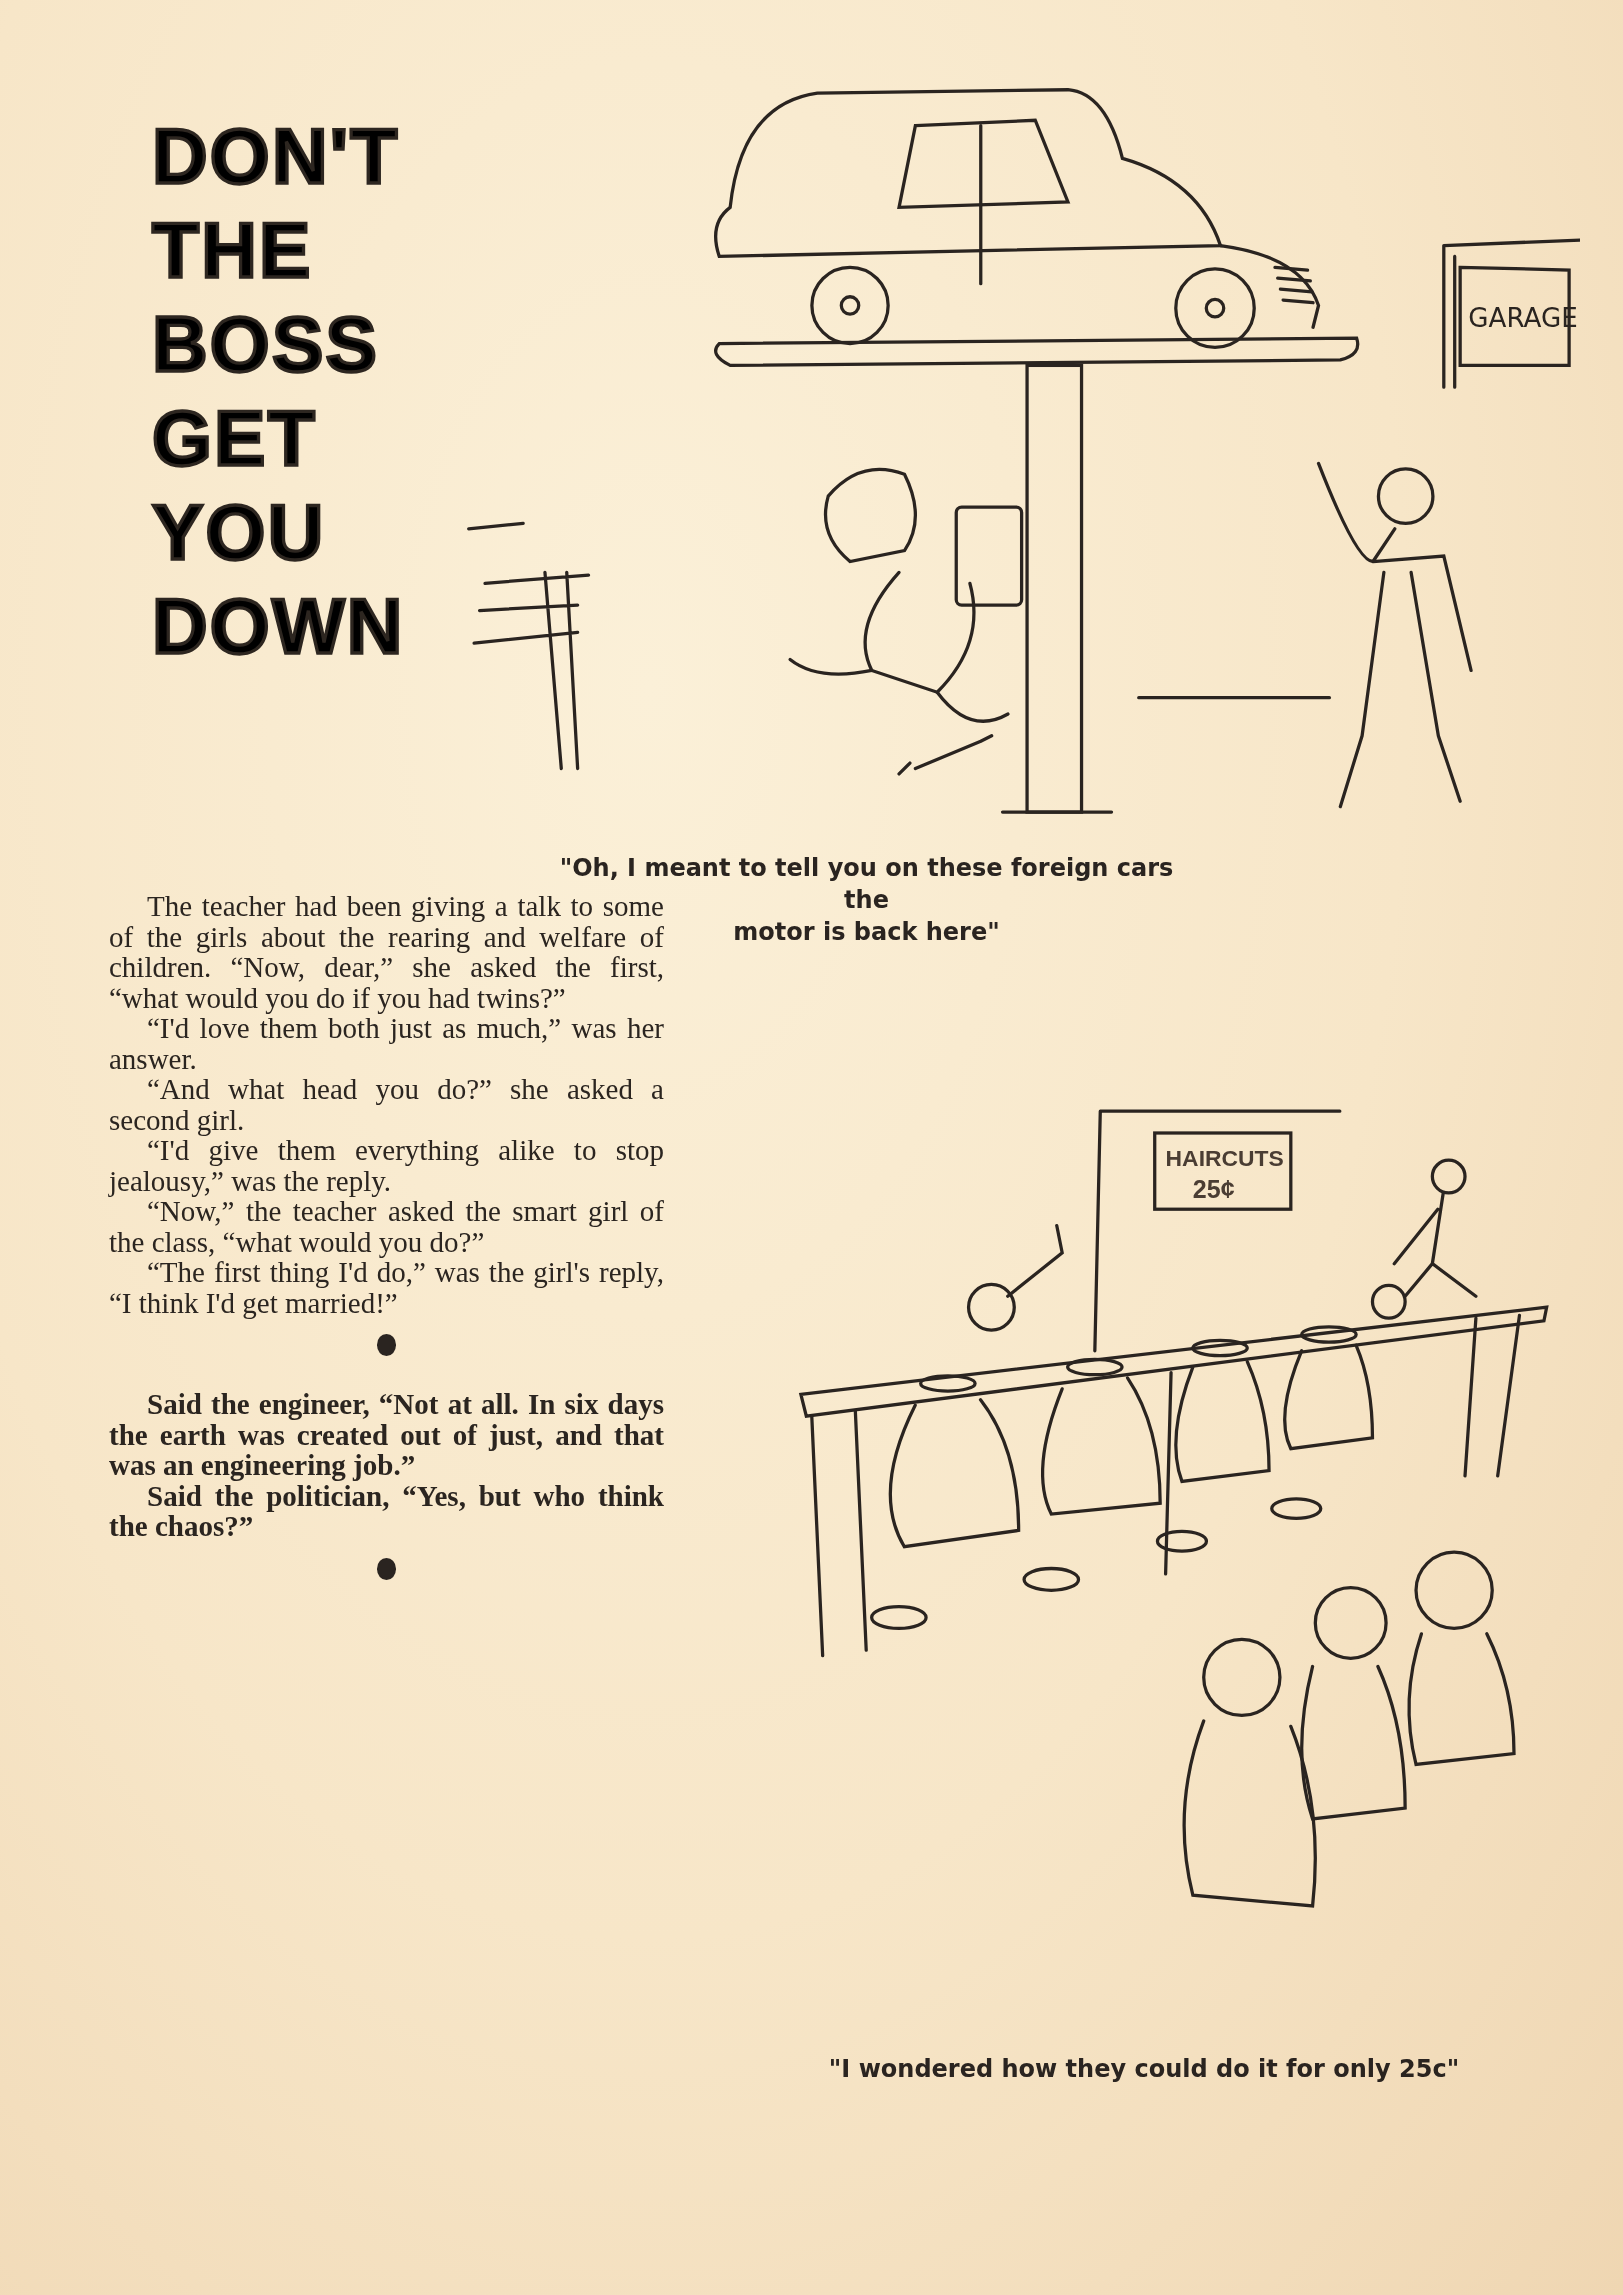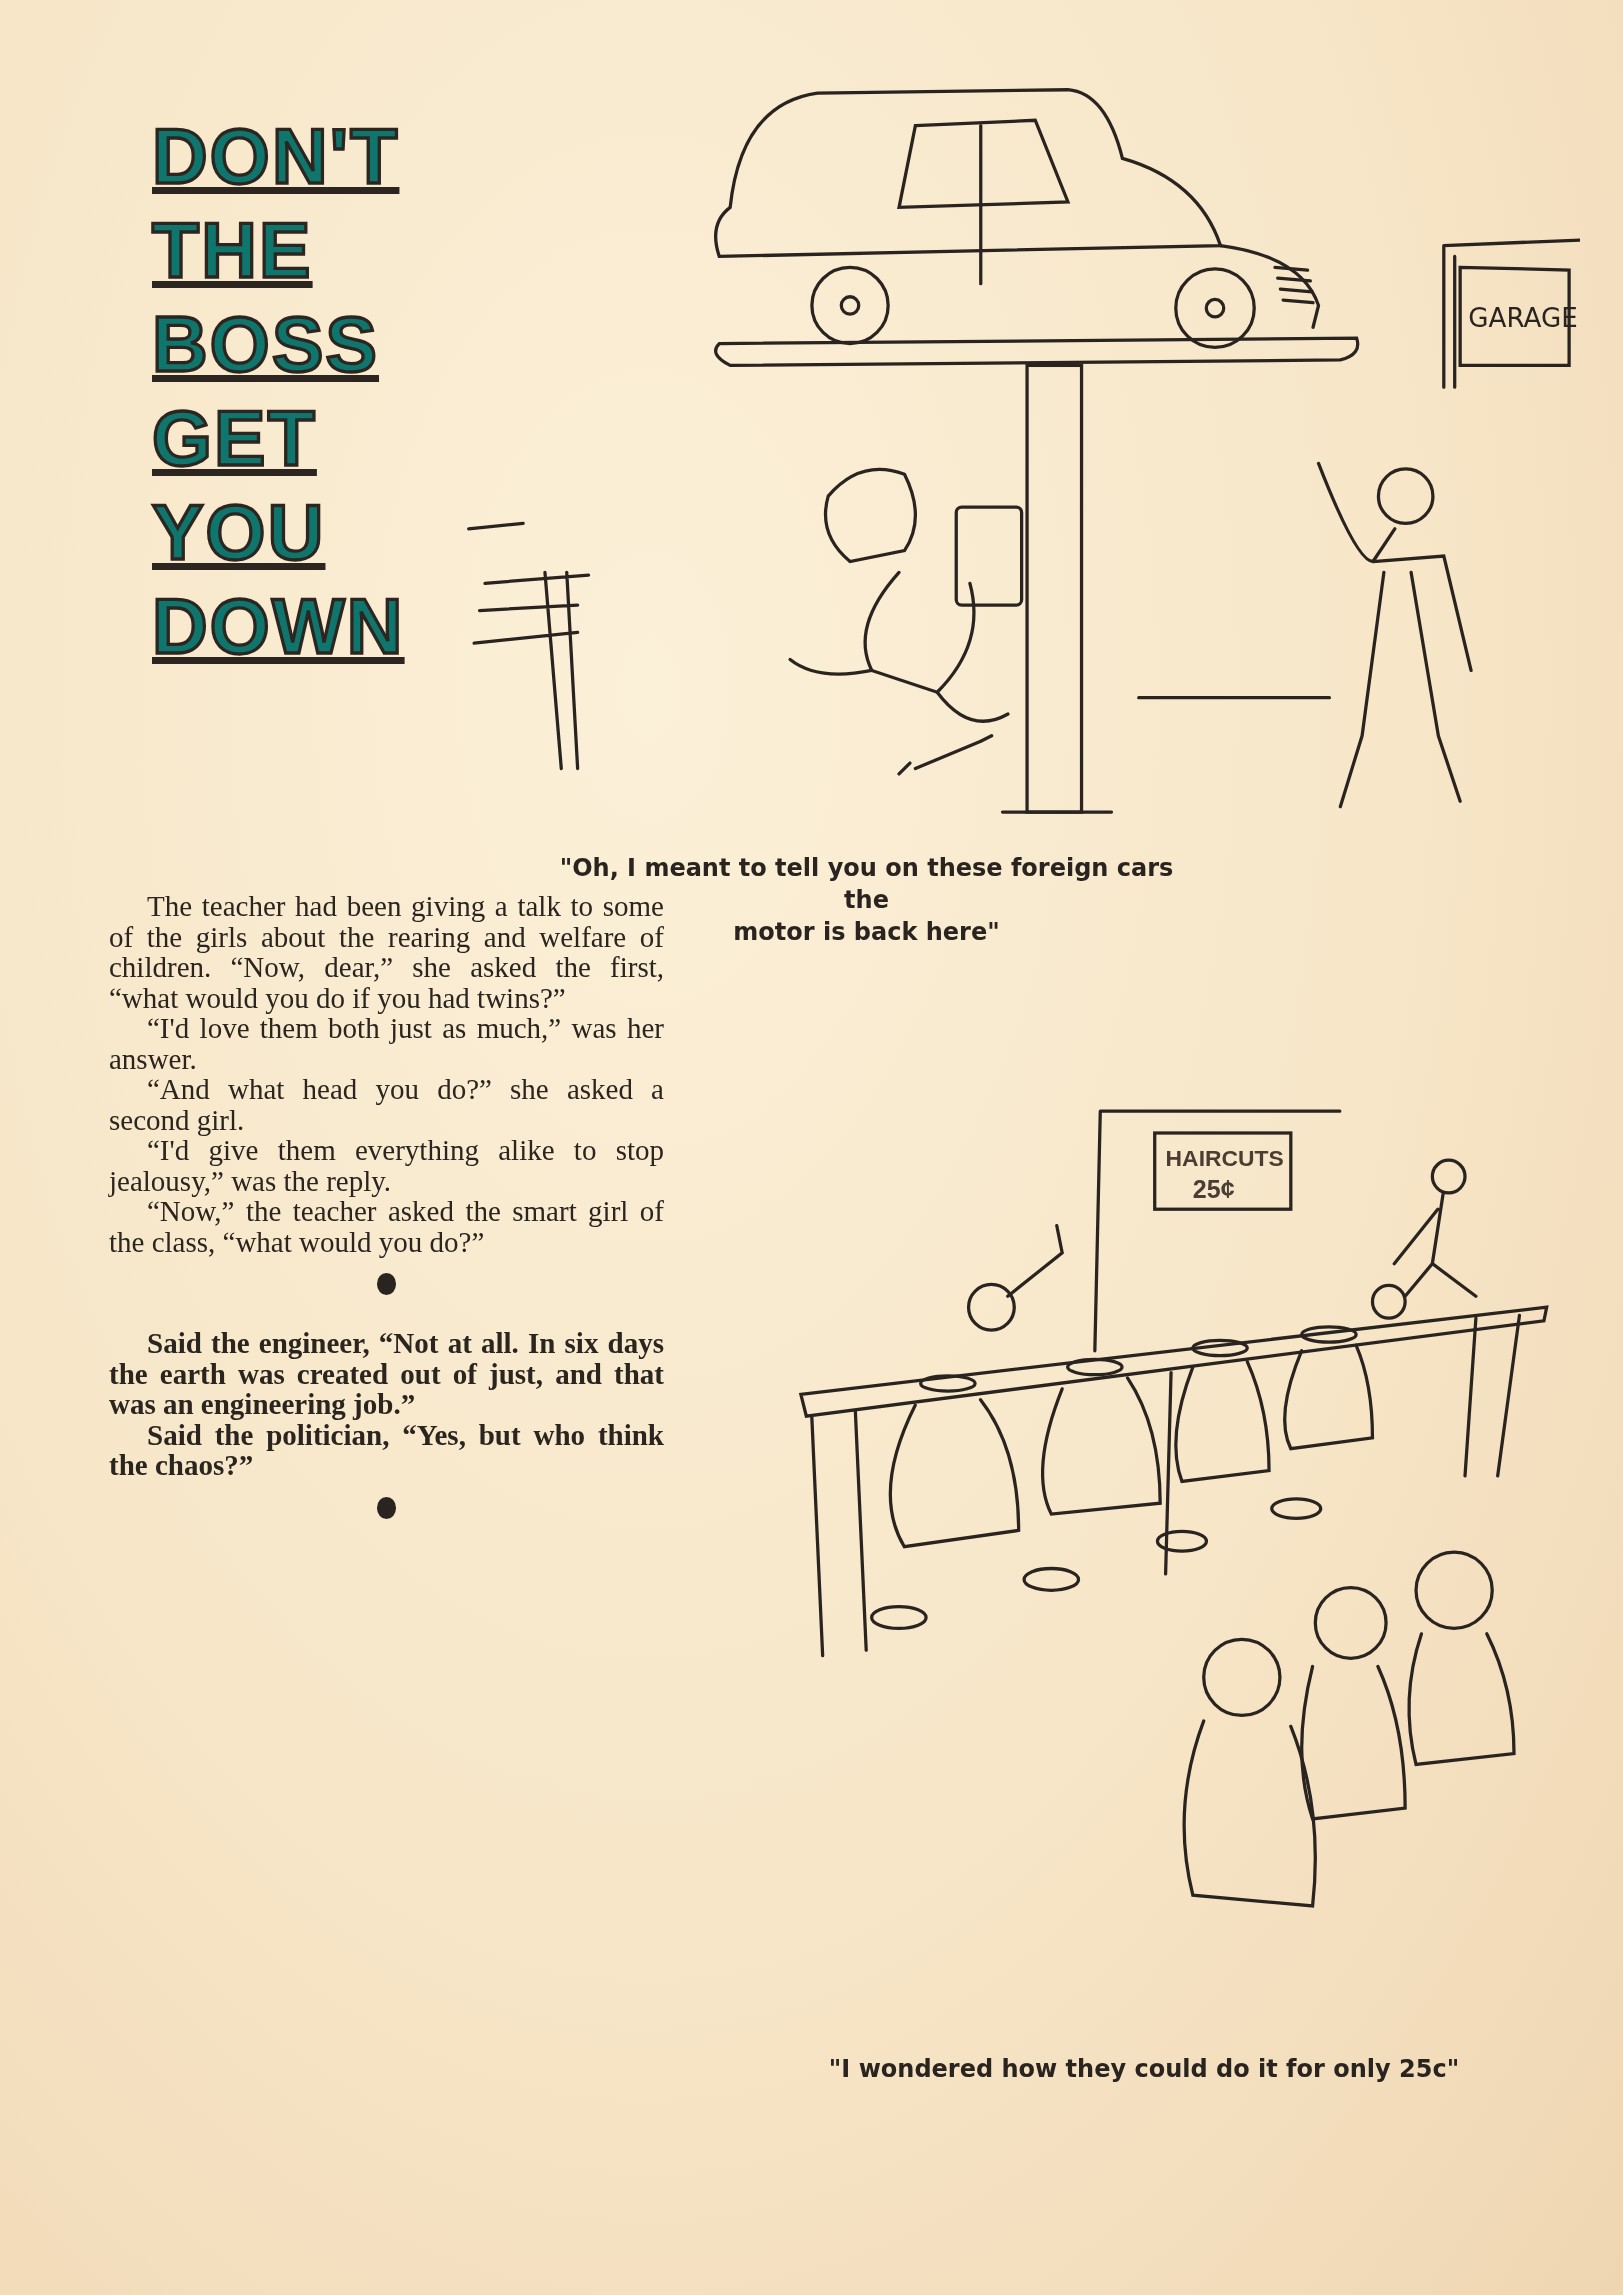--- a/index.html
+++ b/index.html
@@ -4,22 +4,22 @@
 <style>
   html, body { margin: 0; padding: 0; }
   body {
     width: 1623px; height: 2295px; position: relative; overflow: hidden;
     background: radial-gradient(ellipse at 40% 30%, #fbf0d8 0%, #f7e6c8 55%, #efd6b2 100%);
     font-family: "Liberation Serif", serif; color: #2b2520;
   }
   .headline { position: absolute; left: 152px; top: 109px; }
   .headline div {
     font-family: "Liberation Sans", sans-serif; font-weight: 900; font-size: 77px;
-    line-height: 94px; color: #0f766e;
-    -webkit-text-stroke: 3.3px #2d2620; letter-spacing: 2.2px; text-decoration: underline;
+    line-height: 94px; color: #000000;
+    -webkit-text-stroke: 3.3px #2d2620; letter-spacing: 2.2px;
   }
   .cartoon { position: absolute; }
   .caption {
     position: absolute; font-family: "DejaVu Sans", sans-serif; font-weight: bold;
     font-size: 24px; color: #2a2420; text-align: center; line-height: 32px;
   }
   .column { position: absolute; left: 109px; width: 555px; font-size: 29px; line-height: 30.5px; text-align: justify; }
   .column p { margin: 0; text-indent: 38px; }
   .column .bold { font-weight: bold; }
   .bullet { width: 19.6px; height: 22px; border-radius: 50%; background: #2a2420; margin: 16.3px auto 33px auto; }
@@ -115,20 +115,21 @@
 
 <div class="caption" style="left:817px;top:2053px;width:654px;">"I wondered how they could do it for only 25c"</div>
 
 <div class="column" style="top:891px;">
   <div>
     <p>The teacher had been giving a talk to some of the girls about the rearing and welfare of children. “Now, dear,” she asked the first, “what would you do if you had twins?”</p>
     <p>“I'd love them both just as much,” was her answer.</p>
     <p>“And what head you do?” she asked a second girl.</p>
     <p>“I'd give them everything alike to stop jealousy,” was the reply.</p>
     <p>“Now,” the teacher asked the smart girl of the class, “what would you do?”</p>
+    <p>“The first thing I'd do,” was the girl's reply, “I think I'd get married!”</p>
   </div>
   <div class="bullet"></div>
   <div class="bold">
     <p>Said the engineer, “Not at all. In six days the earth was created out of just, and that was an engineering job.”</p>
     <p>Said the politician, “Yes, but who think the chaos?”</p>
   </div>
   <div class="bullet"></div>
 </div>
 
 

